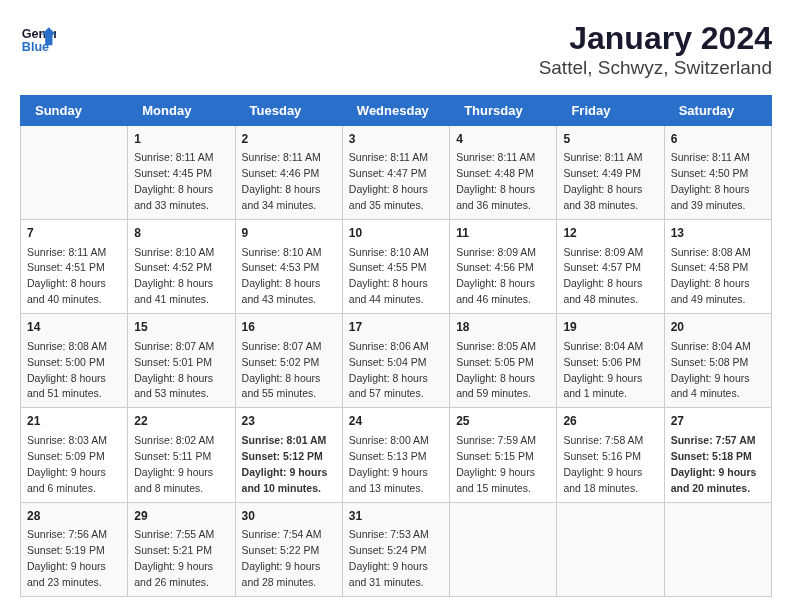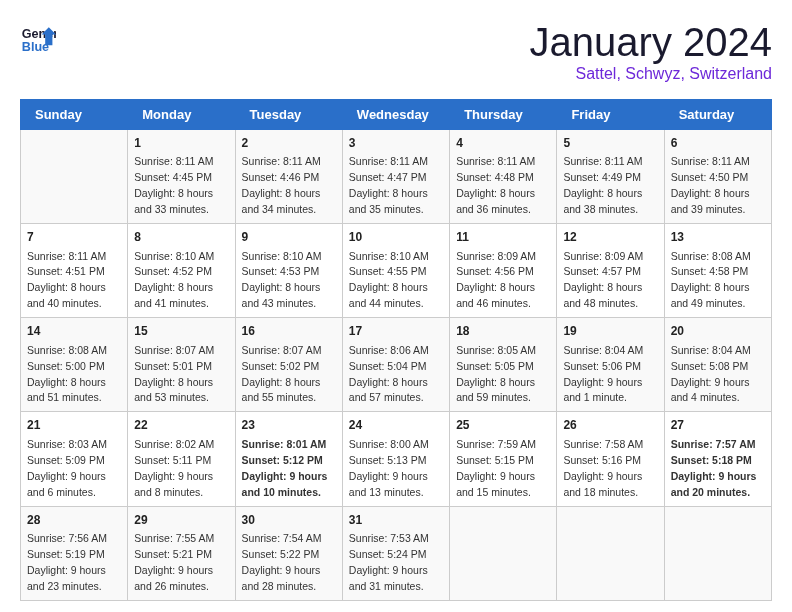--- a/index.html
+++ b/index.html
@@ -22,27 +22,27 @@
       gap: 4px;
     }
     .logo-icon {
       width: 36px;
       height: 36px;
     }
     .title-block {
       text-align: right;
     }
     .month-title {
-      font-size: 40px;
-      font-weight: normal;
+      font-size: 32px;
+      font-weight: bold;
       color: #1a1a2e;
     }
     .location {
-      font-size: 16px;
-      color: #6d28d9;
+      font-size: 19px;
+      color: #404040;
     }
     table {
       width: 100%;
       border-collapse: collapse;
       font-size: 11px;
     }
     thead tr th {
       background-color: #2a6fc9;
       color: #fff;
       padding: 7px 14px;

